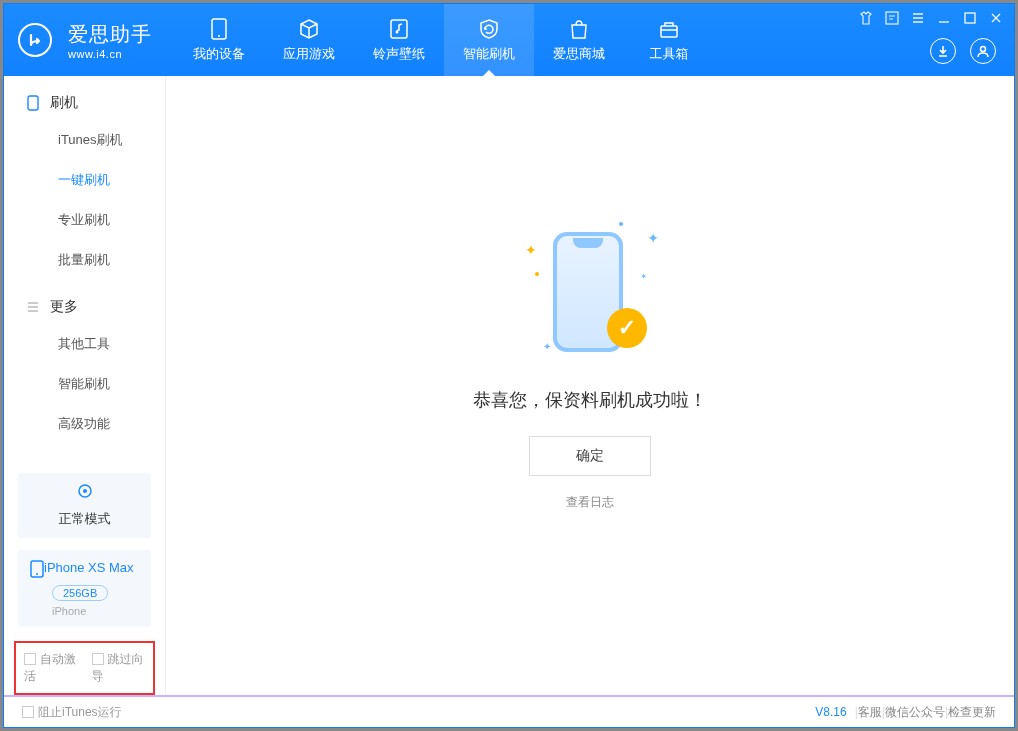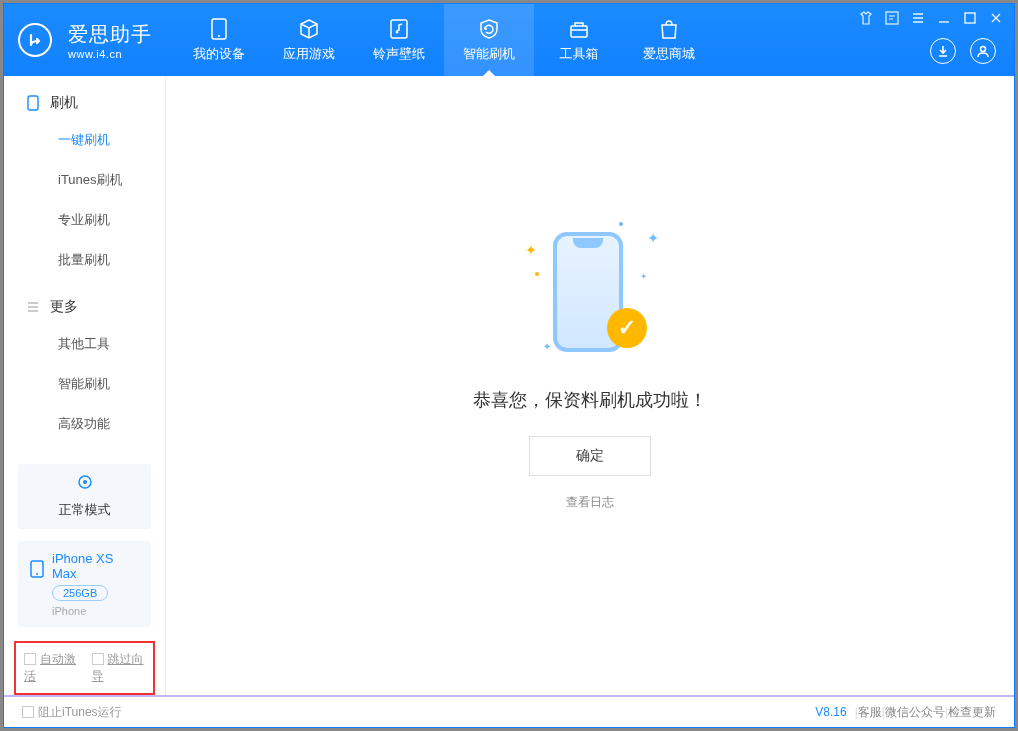--- a/index.html
+++ b/index.html
@@ -24,21 +24,21 @@
 .side-group-title { display: flex; align-items: center; gap: 10px; padding: 18px 20px 8px 22px; font-size: 14px; color: #333; }
 .side-group-icon { width: 14px; height: 14px; display: flex; align-items: center; justify-content: center; }
 .side-item { padding: 11px 20px 11px 54px; font-size: 13px; color: #555; cursor: pointer; }
 .side-item.active { color: #1b8bff; }
 .side-spacer { flex: 1; }
 .side-status { margin: 6px 14px; padding: 10px 12px; background: #f4f8fc; border-radius: 3px; font-size: 13px; color: #333; display: flex; align-items: center; gap: 8px; flex-direction: column; }
 .side-device { margin: 6px 14px 10px; padding: 10px 12px; background: #f4f8fc; border-radius: 3px; font-size: 13px; }
 .device-name { color: #1b8bff; font-weight: 500; }
 .device-storage { display: inline-block; margin-top: 4px; padding: 1px 10px; border: 1px solid #9cccff; border-radius: 10px; font-size: 11px; color: #1b8bff; margin-left: 22px; }
 .device-sub { font-size: 11px; color: #aaa; margin-top: 4px; margin-left: 22px; }
-.side-checks { border: 2px solid #e33; margin: 4px 10px 0 10px; padding: 8px 8px; display: flex; gap: 14px; align-items: center; font-size: 12px; color: #999; text-decoration: underline; }
+.side-checks { border: 2px solid #e33; margin: 4px 10px 0 10px; padding: 8px 8px; display: flex; gap: 14px; align-items: center; font-size: 12px; color: #999; }
 .chk { width: 12px; height: 12px; border: 1px solid #ccc; display: inline-block; margin-right: 4px; vertical-align: -2px; }
 .main { flex: 1; display: flex; flex-direction: column; align-items: center; justify-content: center; position: relative; }
 .result-illust { position: relative; width: 150px; height: 150px; margin-top: -40px; }
 .phone { position: absolute; left: 38px; top: 12px; width: 70px; height: 120px; border: 4px solid #8fc7ff; border-radius: 14px; background: linear-gradient(180deg, #e8f3ff, #d0e7ff); }
 .phone::before { content: ""; position: absolute; top: 2px; left: 50%; transform: translateX(-50%); width: 30px; height: 10px; background: #8fc7ff; border-radius: 0 0 8px 8px; }
 .check-badge { position: absolute; right: 18px; bottom: 22px; width: 40px; height: 40px; background: #ffb800; border-radius: 50%; display: flex; align-items: center; justify-content: center; color: #fff; font-size: 22px; font-weight: bold; }
 .sparkle { position: absolute; font-size: 14px; }
 .s1 { left: 10px; top: 22px; color: #ffb800; }
 .s2 { right: 6px; top: 10px; color: #6bb8ff; }
 .s3 { left: 28px; bottom: 18px; color: #6bb8ff; font-size: 10px; }
@@ -107,33 +107,33 @@
               <path d="M11 2 L19 5 L19 11 Q19 18 11 20 Q3 18 3 11 L3 5 Z" fill="none" stroke="#fff" stroke-width="1.5"></path>
               <path d="M7 11 A4 4 0 1 1 8 14" fill="none" stroke="#fff" stroke-width="1.5"></path>
               <path d="M7 9 L7 11 L9 11" fill="none" stroke="#fff" stroke-width="1.5"></path>
             </svg>
           </span>
         <span>智能刷机</span>
       </div>
       <div class="nav-item">
         <span class="nav-icon">
             <svg width="22" height="22" viewBox="0 0 22 22">
+              <path d="M4 7 L18 7 L17 20 L5 20 Z M8 7 Q8 3 11 3 Q14 3 14 7" fill="none" stroke="#fff" stroke-width="1.5"></path>
+            </svg>
+          </span>
+        <span>爱思商城</span>
+      </div>
+      <div class="nav-item">
+        <span class="nav-icon">
+            <svg width="22" height="22" viewBox="0 0 22 22">
               <rect x="3" y="8" width="16" height="11" rx="1" fill="none" stroke="#fff" stroke-width="1.5"></rect>
               <path d="M7 8 L7 5 L15 5 L15 8 M3 12 L19 12" fill="none" stroke="#fff" stroke-width="1.5"></path>
             </svg>
           </span>
         <span>工具箱</span>
-      </div>
-      <div class="nav-item">
-        <span class="nav-icon">
-            <svg width="22" height="22" viewBox="0 0 22 22">
-              <path d="M4 7 L18 7 L17 20 L5 20 Z M8 7 Q8 3 11 3 Q14 3 14 7" fill="none" stroke="#fff" stroke-width="1.5"></path>
-            </svg>
-          </span>
-        <span>爱思商城</span>
       </div>
     </div>
     <div class="header-right">
       <span class="header-right-btn">
           <svg width="14" height="14" viewBox="0 0 14 14">
             <path d="M2 3 L5 1 L7 3 L9 1 L12 3 L10 5 L10 13 L4 13 L4 5 Z" fill="none" stroke="#fff" stroke-width="1.2"></path>
           </svg>
         </span>
       <span class="header-right-btn">
           <svg width="14" height="14" viewBox="0 0 14 14">
@@ -180,22 +180,22 @@
   <div class="body">
     <div class="sidebar">
       <div class="side-group-title">
         <span class="side-group-icon">
             <svg width="12" height="16" viewBox="0 0 12 16">
               <rect x="1" y="1" width="10" height="14" rx="2" fill="none" stroke="#1b8bff" stroke-width="1.4"></rect>
             </svg>
           </span>
         <span>刷机</span>
       </div>
+      <div class="side-item">iTunes刷机</div>
       <div class="side-item active">一键刷机</div>
-      <div class="side-item">iTunes刷机</div>
       <div class="side-item">专业刷机</div>
       <div class="side-item">批量刷机</div>
 
       <div class="side-group-title">
         <span class="side-group-icon">
             <svg width="14" height="14" viewBox="0 0 14 14">
               <path d="M2 3 L12 3 M2 7 L12 7 M2 11 L12 11" stroke="#bbb" stroke-width="1.6"></path>
             </svg>
           </span>
         <span>更多</span>
@@ -208,21 +208,21 @@
 
       <div class="side-status">
         <span><svg width="16" height="16" viewBox="0 0 16 16">
               <circle cx="8" cy="8" r="6" fill="none" stroke="#1b8bff" stroke-width="1.5"></circle>
               <circle cx="8" cy="8" r="2" fill="#1b8bff"></circle>
             </svg></span>
         <span>正常模式</span>
       </div>
 
       <div class="side-device">
-        <div style="display:flex;align-items:flex-end;gap:8px;">
+        <div style="display:flex;align-items:flex-start;gap:0;">
           <span><svg width="14" height="18" viewBox="0 0 14 18">
                 <rect x="1" y="1" width="12" height="16" rx="2" fill="none" stroke="#1b8bff" stroke-width="1.5"></rect>
                 <circle cx="7" cy="14" r="1" fill="#1b8bff"></circle>
               </svg></span>
           <span class="device-name">iPhone XS Max</span>
         </div>
         <div class="device-storage">256GB</div>
         <div class="device-sub">iPhone</div>
       </div>
 

